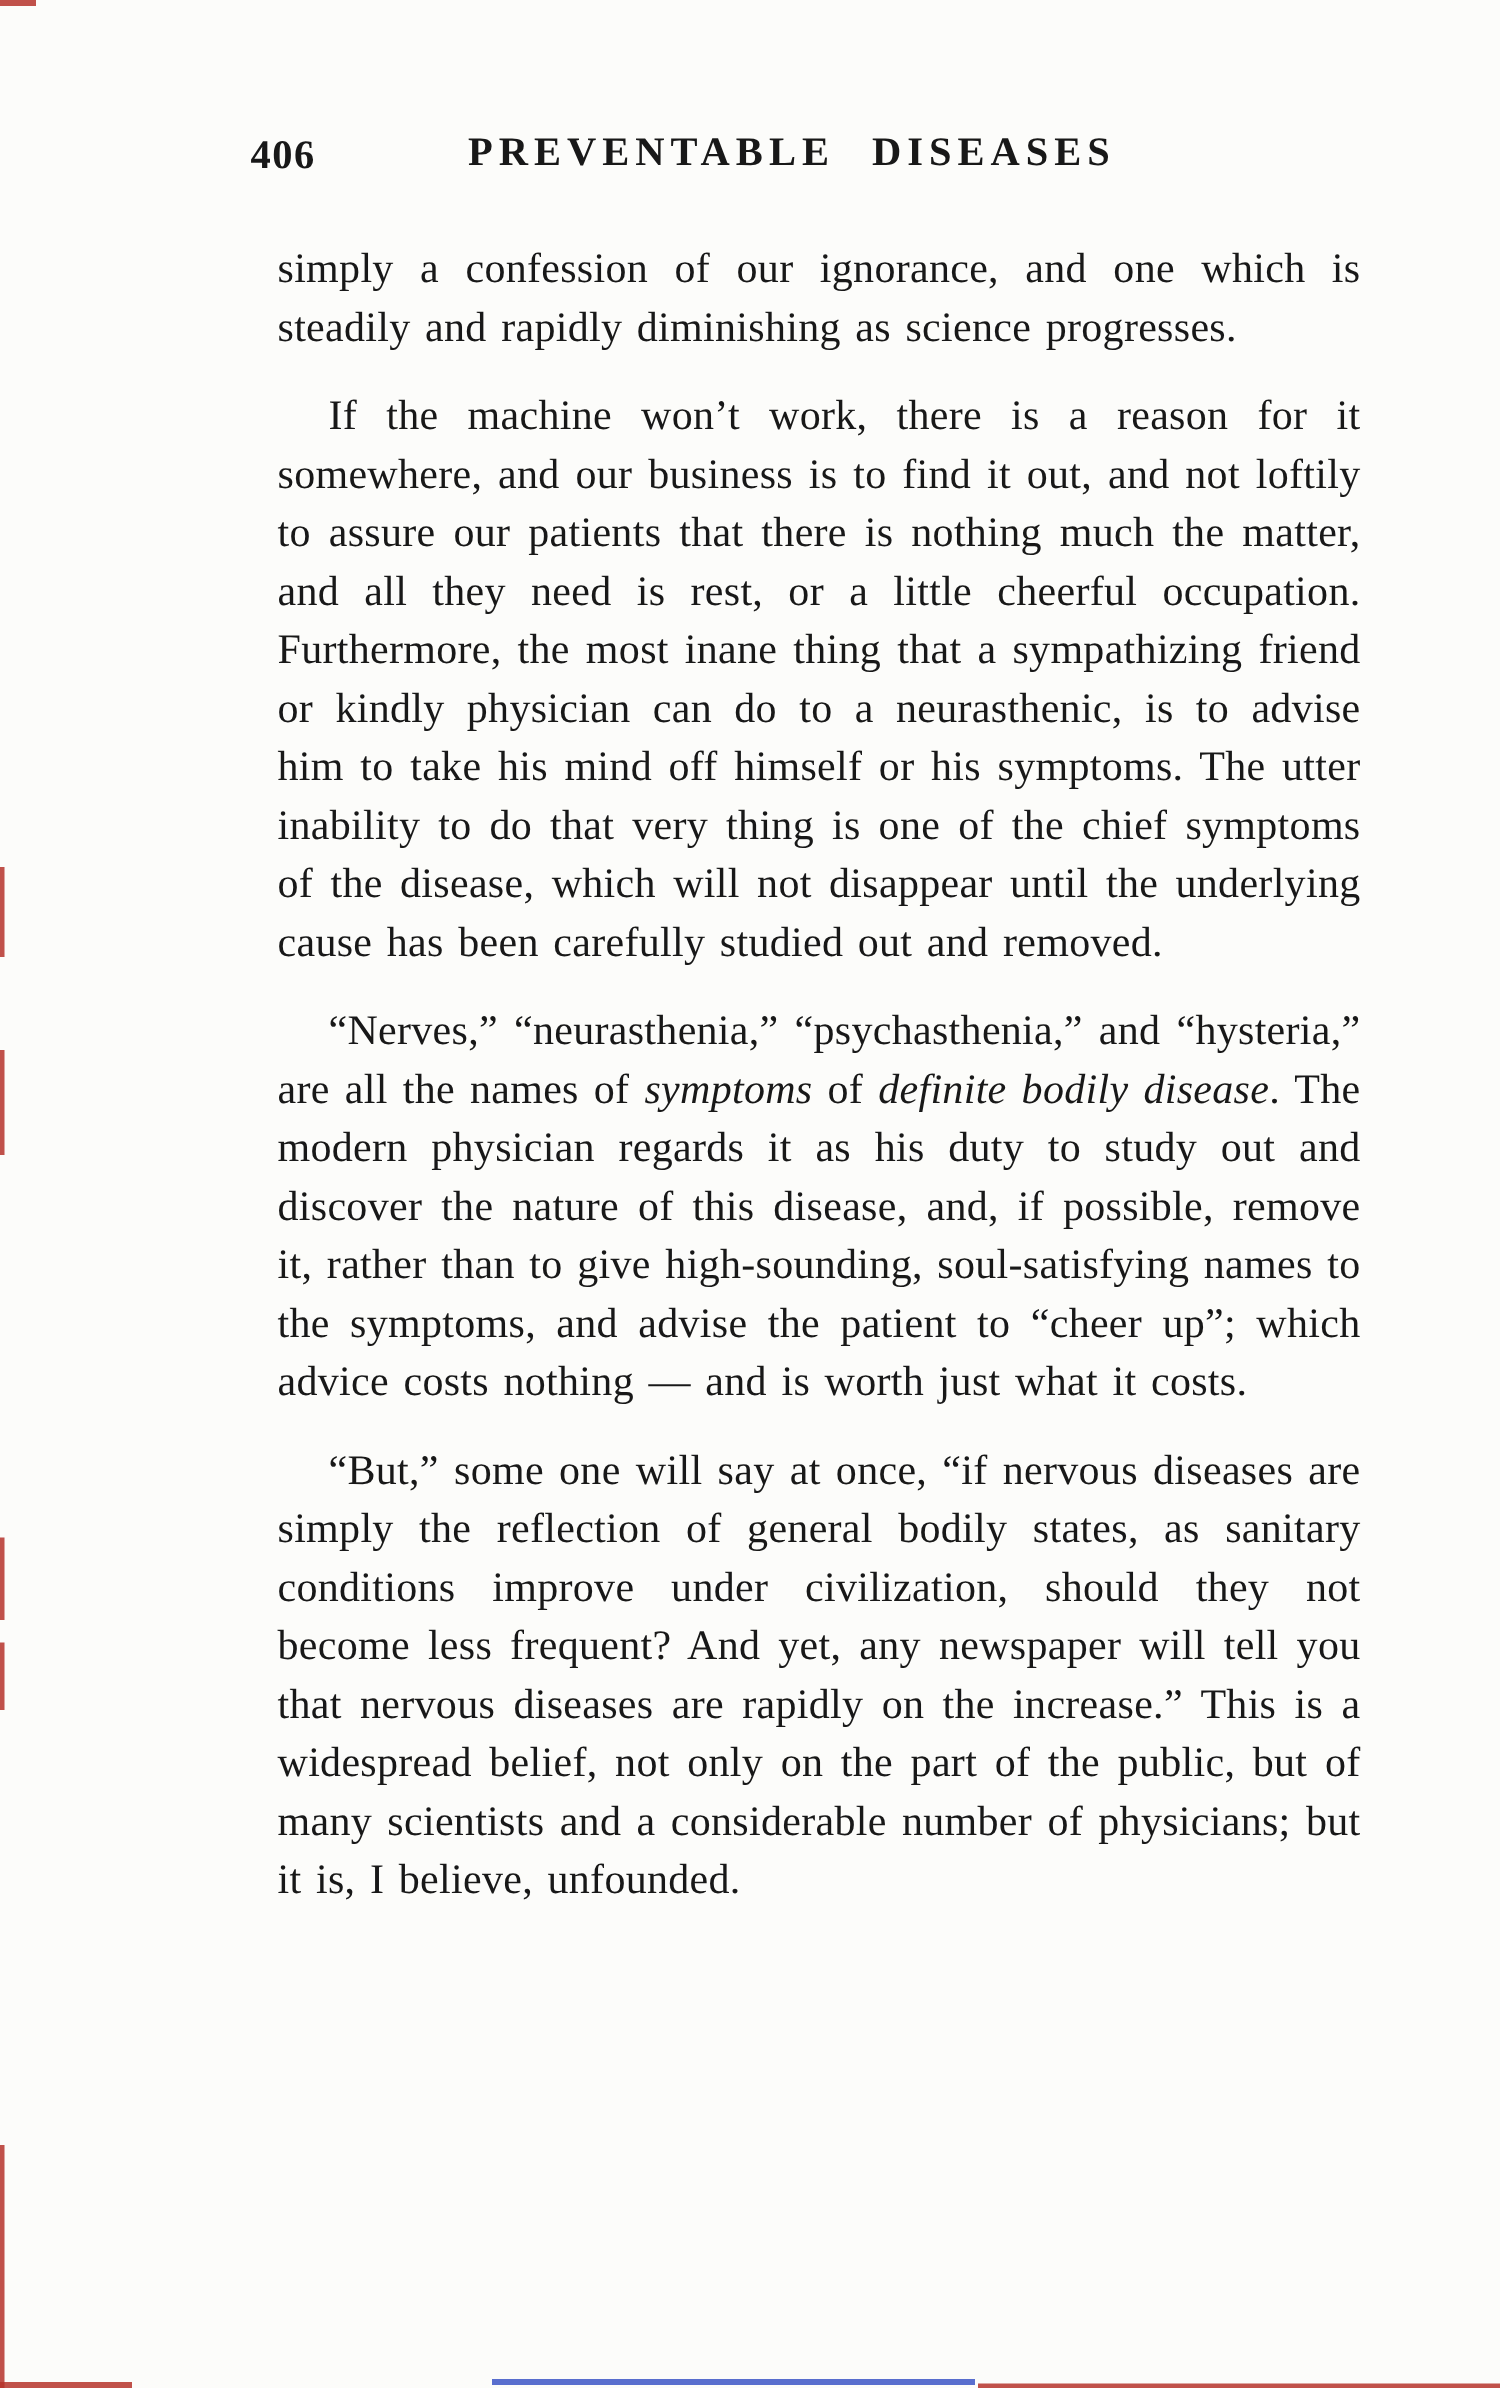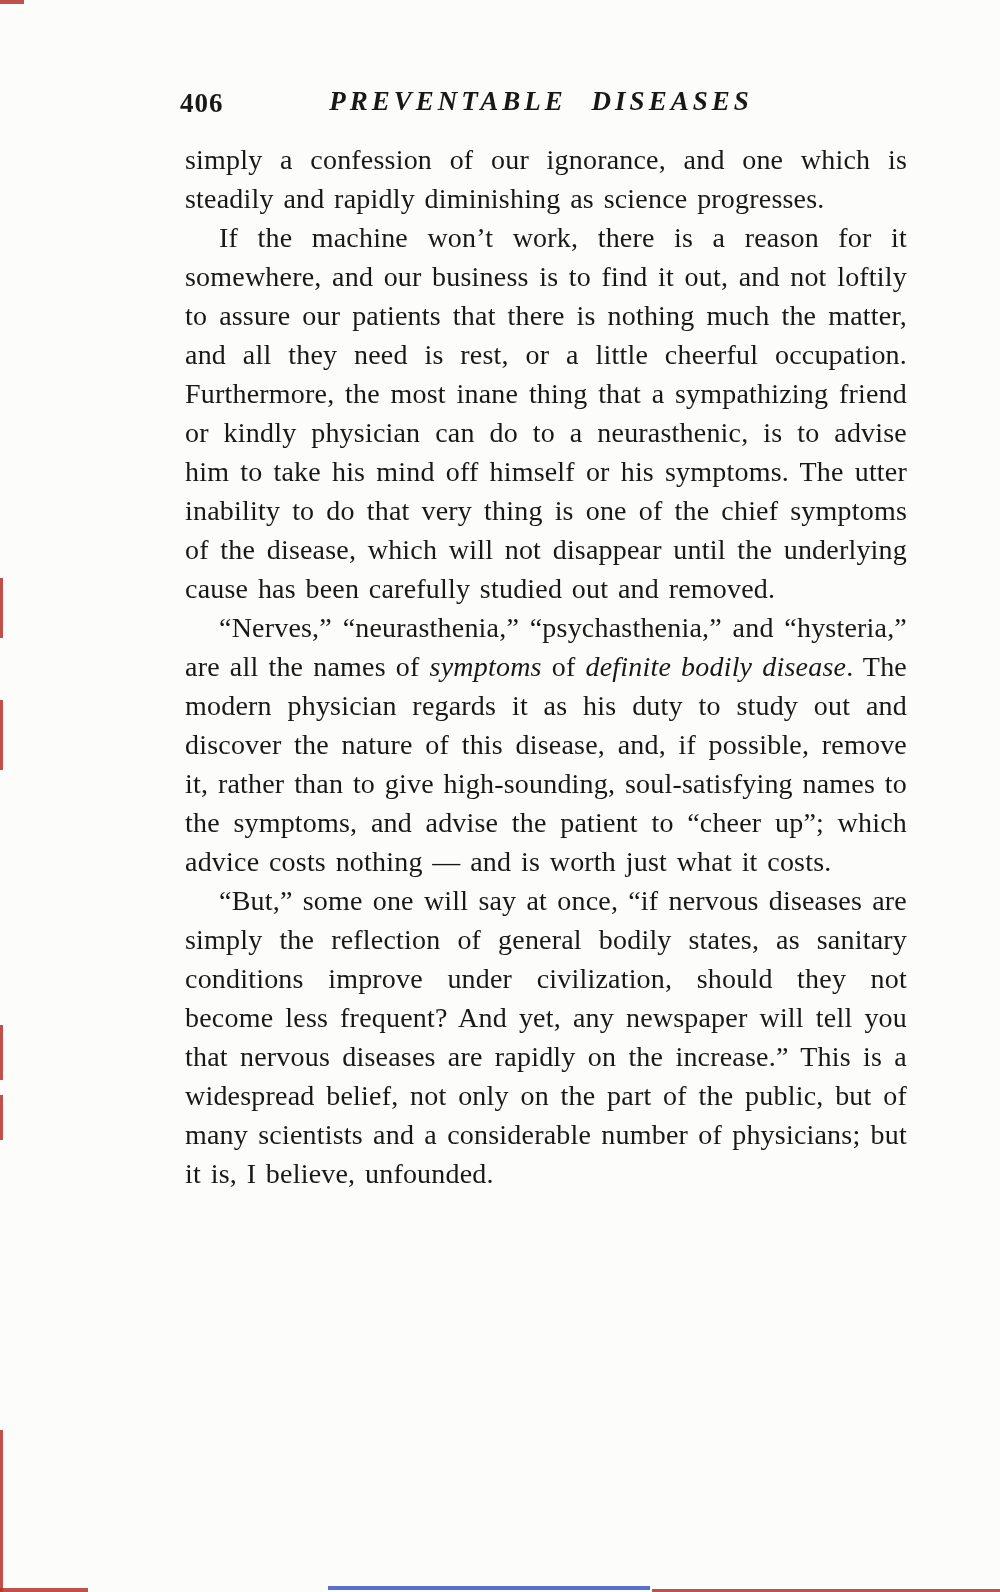--- a/index.html
+++ b/index.html
@@ -9,21 +9,21 @@
     background: #fcfcfa;
     font-family: "Liberation Serif", "DejaVu Serif", serif;
     color: #181818;
     overflow: hidden;
   }
 
   
   .page-header {
     position: absolute;
     top: 86px;
-    left: 180px;
+    left: 167px;
     width: 722px;
     height: 36px;
   }
   .page-number {
     position: absolute;
     left: 0;
     top: 2px;
     font-size: 27px;
     font-weight: 600;
     letter-spacing: 1px;
@@ -31,35 +31,34 @@
   .running-title {
     position: absolute;
     left: 50%;
     top: 0;
     transform: translateX(-50%);
     font-size: 27px;
     font-weight: 600;
     letter-spacing: 4px;
     word-spacing: 14px;
     white-space: nowrap;
-    font-style: italic;
   }
 
   
   .text-block {
     position: absolute;
     top: 140px;
     left: 185px;
     width: 722px;
     font-size: 28px;
     line-height: 39px;
     letter-spacing: 0.2px;
     word-spacing: 2.5px;
   }
-  .para { text-align: justify; }
+  .para { text-align: justify; margin-top: 20px; }
   .para.indent { text-indent: 34px; }
   .para i { }
 
   
   .artifact { position: absolute; opacity: 0.85; }
   .artifact.red  { background: #b5332a; }
   .artifact.blue { background: #3c55c5; }
   #art-top-left      { top: 0; left: 0; width: 24px; height: 4px; }
   #art-left-1        { top: 578px;  left: 0; width: 3px; height: 60px; }
   #art-left-2        { top: 700px;  left: 0; width: 3px; height: 70px; }

